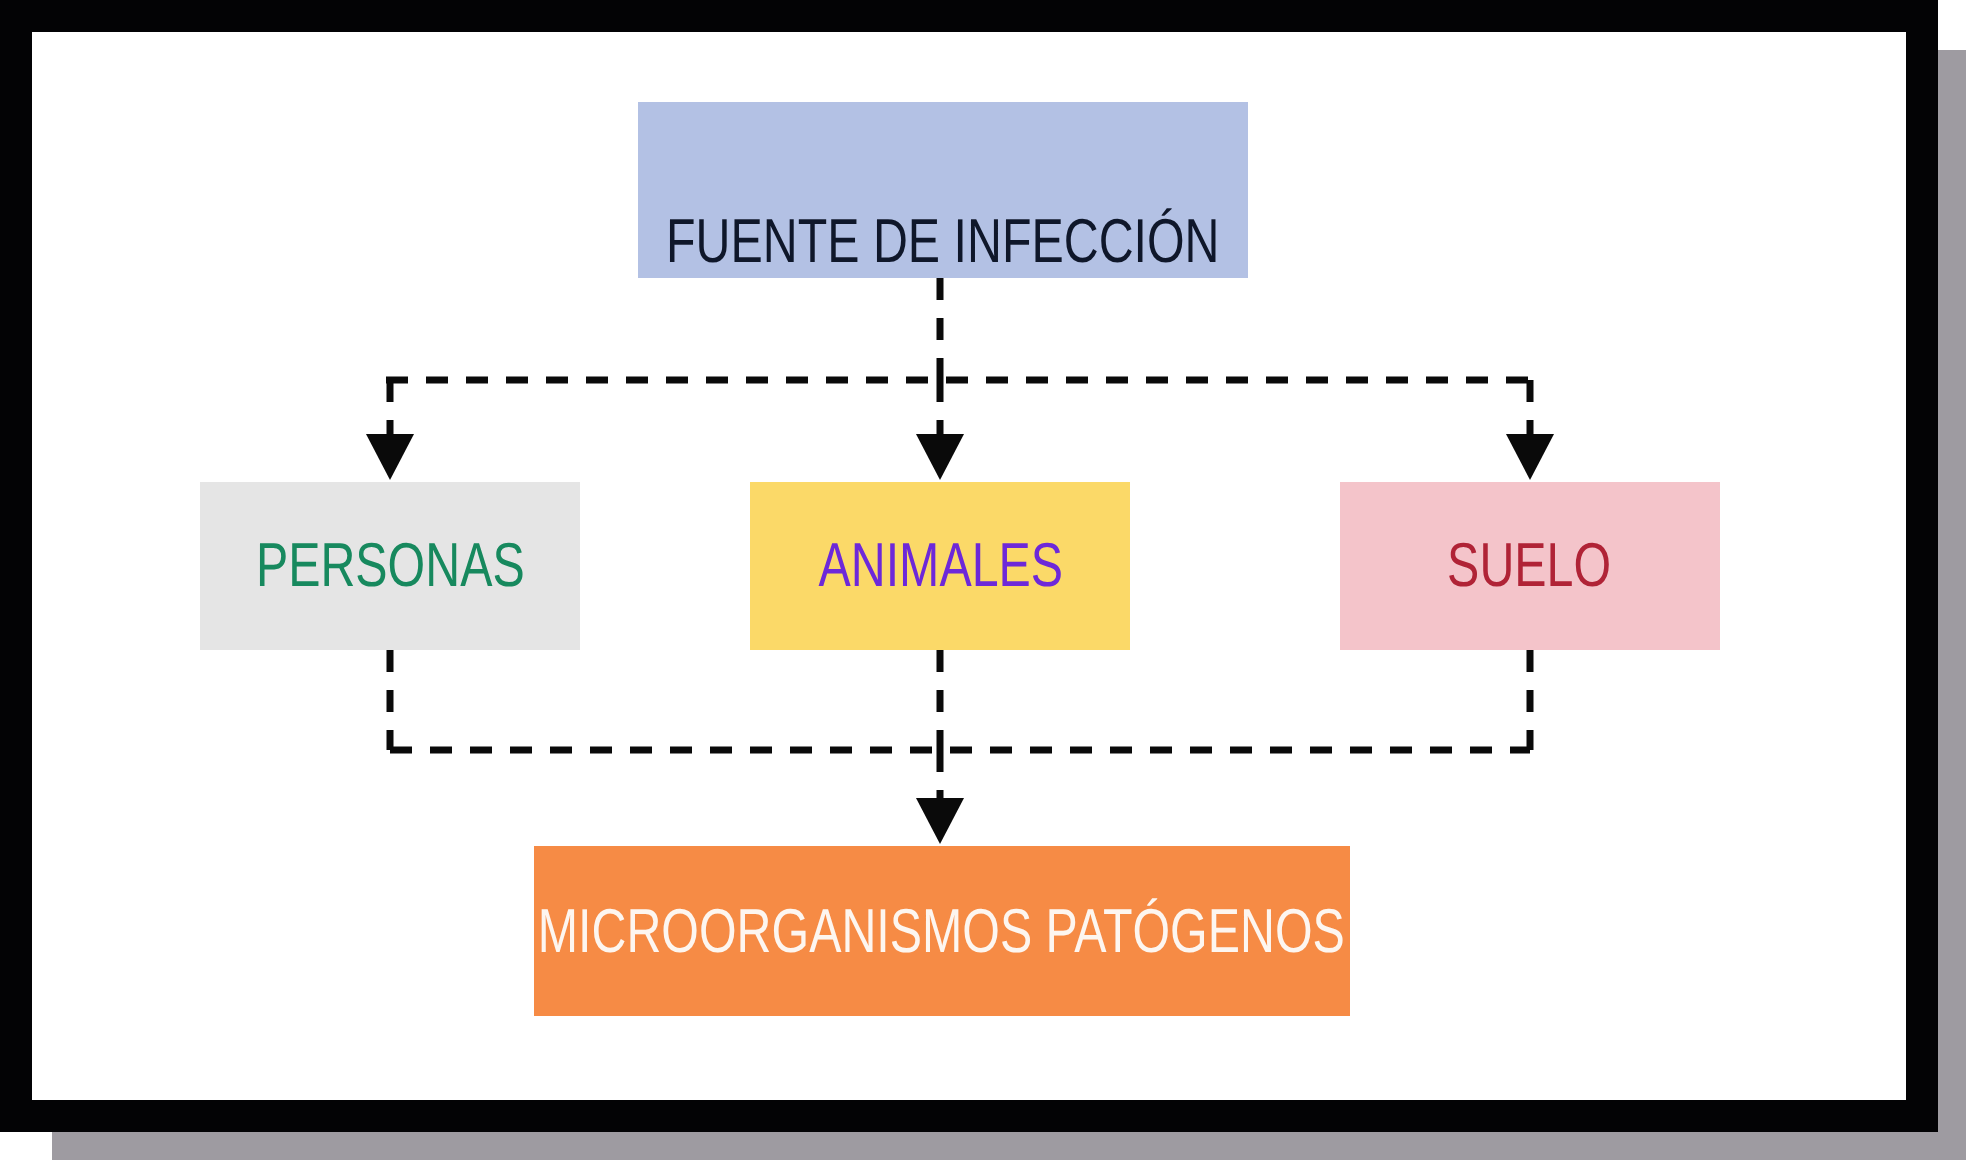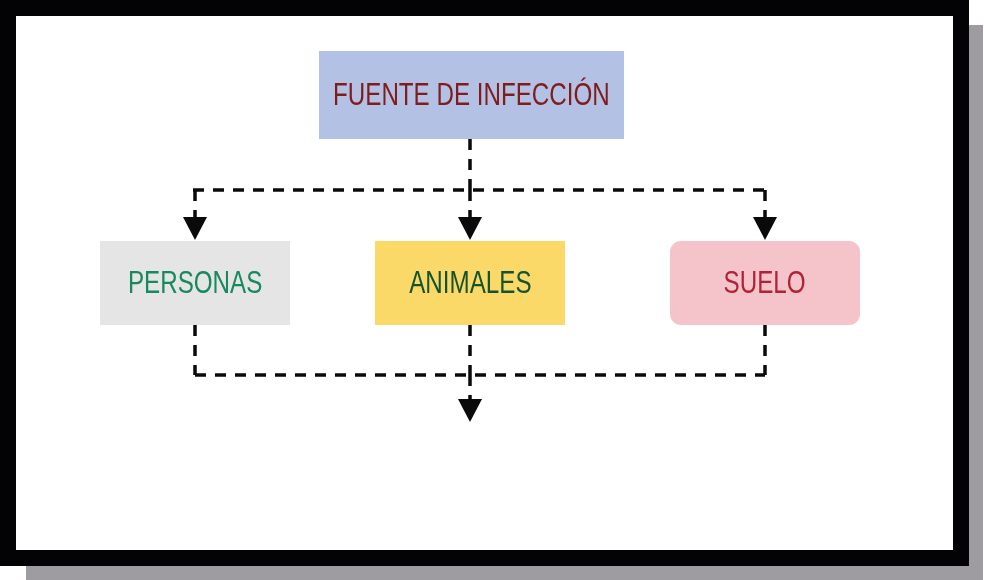--- a/index.html
+++ b/index.html
@@ -53,21 +53,21 @@
     font-size: 31px;
     font-weight: 400;
     letter-spacing: 0px;
     transform: scaleX(0.78);
     transform-origin: center center;
     white-space: nowrap;
   }
   .title-box   { left: 319px; top: 51px;  width: 305px; height: 88px; }
   .personas-box{ left: 100px; top: 241px; width: 190px; height: 84px; }
   .animales-box{ left: 375px; top: 241px; width: 190px; height: 84px; }
-  .suelo-box   { left: 670px; top: 241px; width: 190px; height: 84px; border-radius: 11px; }
+  .suelo-box   { left: 670px; top: 241px; width: 190px; height: 84px; }
   .result-box  { left: 267px; top: 423px; width: 408px; height: 85px; }
 </style>
 </head>
 <body>
 
 <div class="stage">
 
   <div class="frame-shadow" style="background: rgb(158, 155, 161);"></div>
 
   <div class="outer-frame" style="border-color: rgb(3, 3, 5); background: rgb(255, 255, 255);"></div>
@@ -92,30 +92,33 @@
       <path d="M470,375 L470,401"></path>
     </g>
     <g fill="#0a0a0a">
       <polygon points="183,217 207,217 195,240"></polygon>
       <polygon points="458,217 482,217 470,240"></polygon>
       <polygon points="753,217 777,217 765,240"></polygon>
       <polygon points="458,399 482,399 470,422"></polygon>
     </g>
   </svg>
 
-  <div class="box title-box" style="background: rgb(179, 193, 228); color: #7f1d1d;">
+  <div class="box title-box" style="background: rgb(179, 193, 228); color: #0f172a; align-items: flex-end;">
     <span class="box-label">FUENTE DE INFECCIÓN</span>
   </div>
 
   <div class="box personas-box" style="background: #e5e5e5; color: rgb(23, 137, 94);">
     <span class="box-label">PERSONAS</span>
   </div>
 
-  <div class="box animales-box" style="background: rgb(251, 217, 104); color: #14532d;">
+  <div class="box animales-box" style="background: rgb(251, 217, 104); color: #6d28d9;">
     <span class="box-label">ANIMALES</span>
   </div>
 
   <div class="box suelo-box" style="background: rgb(244, 196, 202); color: rgb(176, 35, 54);">
     <span class="box-label">SUELO</span>
   </div>
 
+  <div class="box result-box" style="background: rgb(246, 139, 69); color: rgb(253, 246, 240);">
+    <span class="box-label">MICROORGANISMOS PATÓGENOS</span>
+  </div>
 
 </div>
 
 </body></html>

